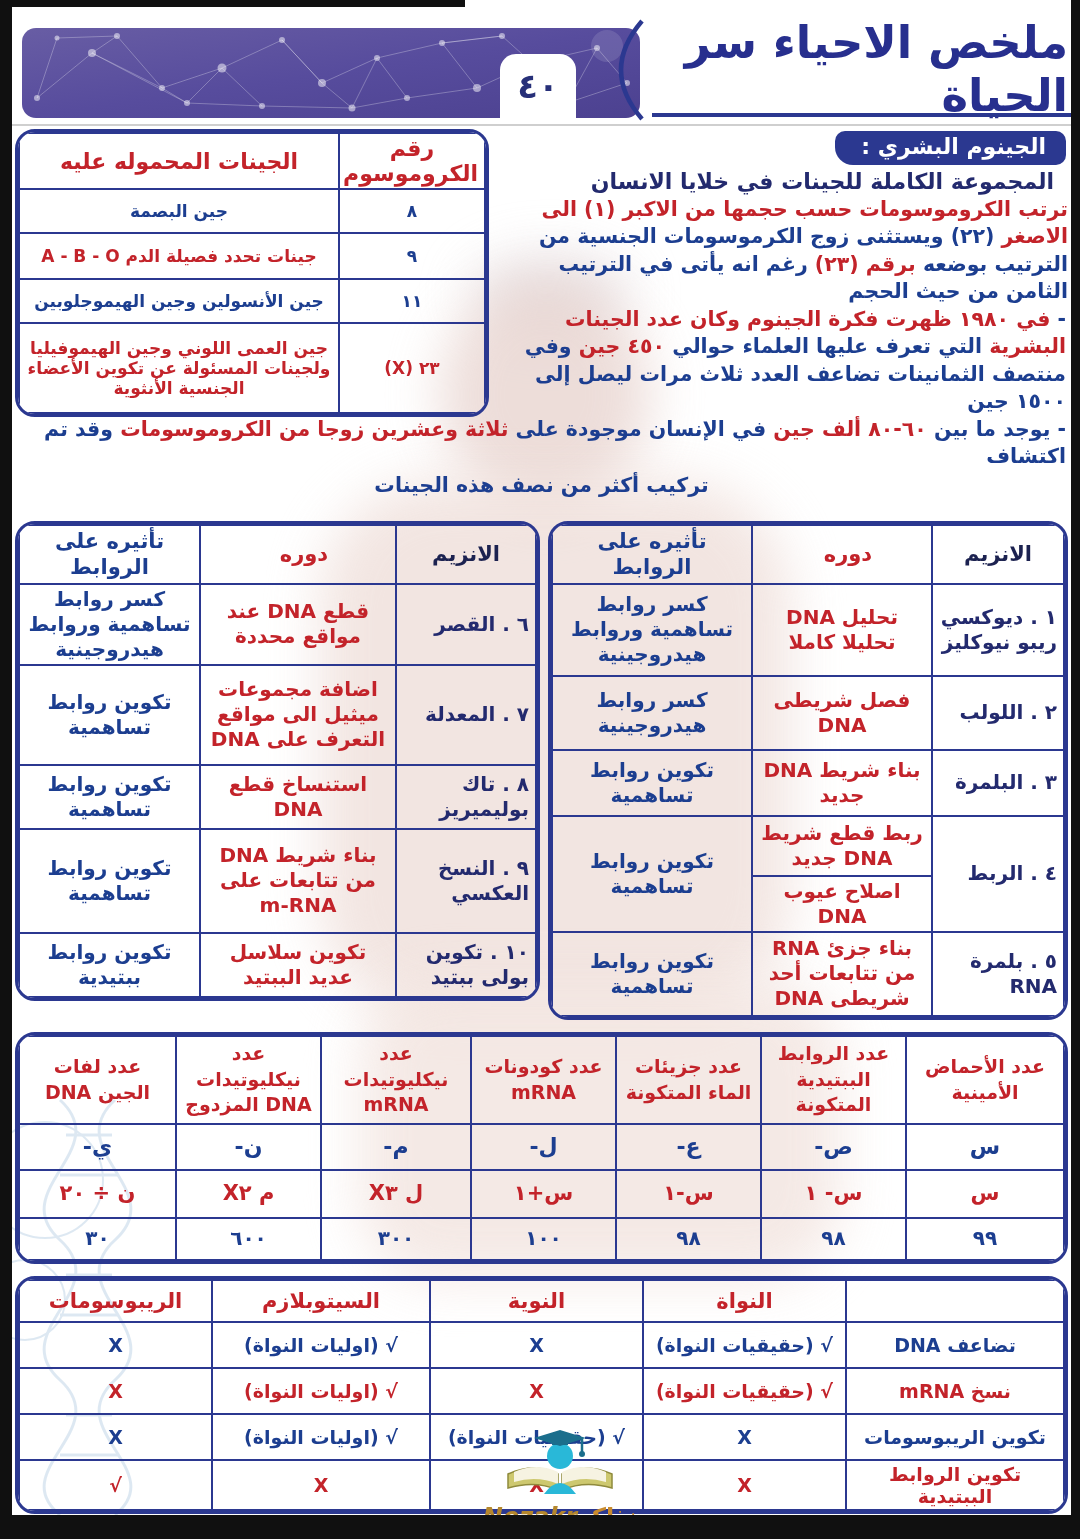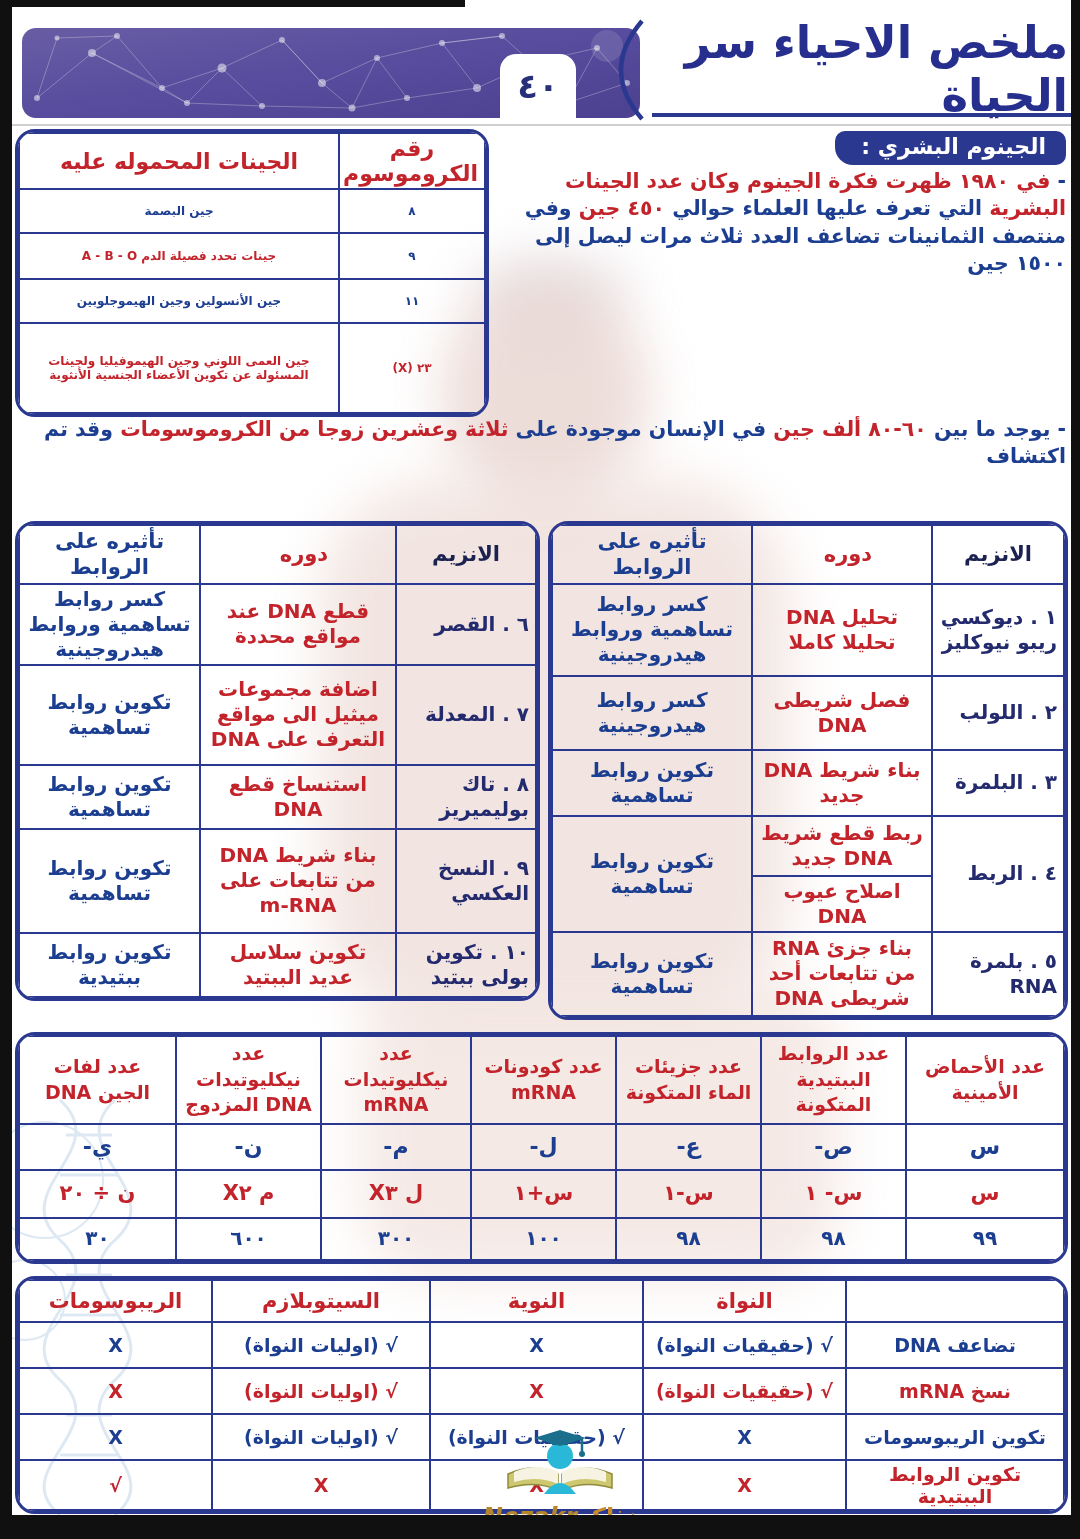--- a/index.html
+++ b/index.html
@@ -58,21 +58,21 @@
   .seg-r{color:var(--red);}
   .seg-b{color:var(--blue);}
   .contlines{margin-top:2px;height:102px;overflow:hidden;}
   
   .tblwrap{border:3px solid var(--navy);border-radius:20px;overflow:hidden;background:transparent;}
   table{width:100%;border-collapse:collapse;direction:rtl;table-layout:fixed;}
   td{border:2.5px solid var(--navy);text-align:center;vertical-align:middle;font-weight:bold;padding:2px 6px;overflow:hidden;}
   .c-b{color:var(--blue);} .c-r{color:var(--red);}
   
   .ctable-wrap{flex:1;}
-  .ctable td{font-size:12px;}
+  .ctable td{font-size:17px;}
   .ctable .hdr{color:var(--red);font-size:22px;}
   
   .enzymes{display:flex;gap:8px;margin-top:4px;}
   .etable-right{width:520px;}
   .etable-left{flex:1;}
   .etable td{font-size:20px;line-height:1.25;}
   .etable .hdr{font-size:21px;}
   .etable .name{color:var(--ink);text-align:right;}
   .etable .role{color:var(--red);}
   .etable .bonds{color:var(--blue);}
@@ -177,20 +177,22 @@
   </svg>
   <div class="page-title">ملخص الاحياء سر الحياة</div>
   <div class="title-underline"></div>
   <div class="header-rule"></div>
 
   <div class="content">
 
     <div class="section1">
       <div class="genome">
         <span class="genome-pill">الجينوم البشري :</span>
+        <div class="genome-def">المجموعة الكاملة للجينات في خلايا الانسان</div>
+        <p class="gline"><span class="seg-r">ترتب الكروموسومات حسب حجمها من الاكبر (١) الى الاصغر </span><span class="seg-b">(٢٢) ويستثنى زوج الكرموسومات الجنسية من الترتيب بوضعه </span><span class="seg-r">برقم (٢٣) </span><span class="seg-b">رغم انه يأتى في الترتيب الثامن من حيث الحجم</span></p>
         <p class="gline bullet"><span class="seg-b">- </span><span class="seg-r">في ١٩٨٠ ظهرت فكرة الجينوم وكان عدد الجينات البشرية </span><span class="seg-b">التي تعرف عليها العلماء حوالي </span><span class="seg-r">٤٥٠ جين </span><span class="seg-b">وفي منتصف الثمانينات تضاعف العدد ثلاث مرات ليصل إلى ١٥٠٠ جين</span></p>
         
       </div>
 
       <div class="ctable-wrap">
         <div class="tblwrap">
           <table class="ctable">
             <colgroup>
                 <col style="width:146px">
                 <col>
@@ -217,20 +219,21 @@
               <td class="c-r">جين العمى اللوني وجين الهيموفيليا ولجينات المسئولة عن تكوين الأعضاء الجنسية الأنثوية</td>
             </tr>
           </tbody>
             </table>
         </div>
       </div>
     </div>
 
     <div class="contlines">
       <p class="gline bullet"><span class="seg-b">- يوجد ما بين </span><span class="seg-r">٦٠-٨٠ ألف جين </span><span class="seg-b">في الإنسان موجودة على </span><span class="seg-r">ثلاثة وعشرين زوجا من الكروموسومات </span><span class="seg-b">وقد تم اكتشاف</span></p>
+      <p class="gline center"><span class="seg-b">تركيب أكثر من نصف هذه الجينات</span></p>
     </div>
 
     <div class="enzymes">
 
       <div class="etable-right">
         <div class="tblwrap">
           <table class="etable">
             <colgroup>
                 <col style="width:132px">
                 <col style="width:180px">

